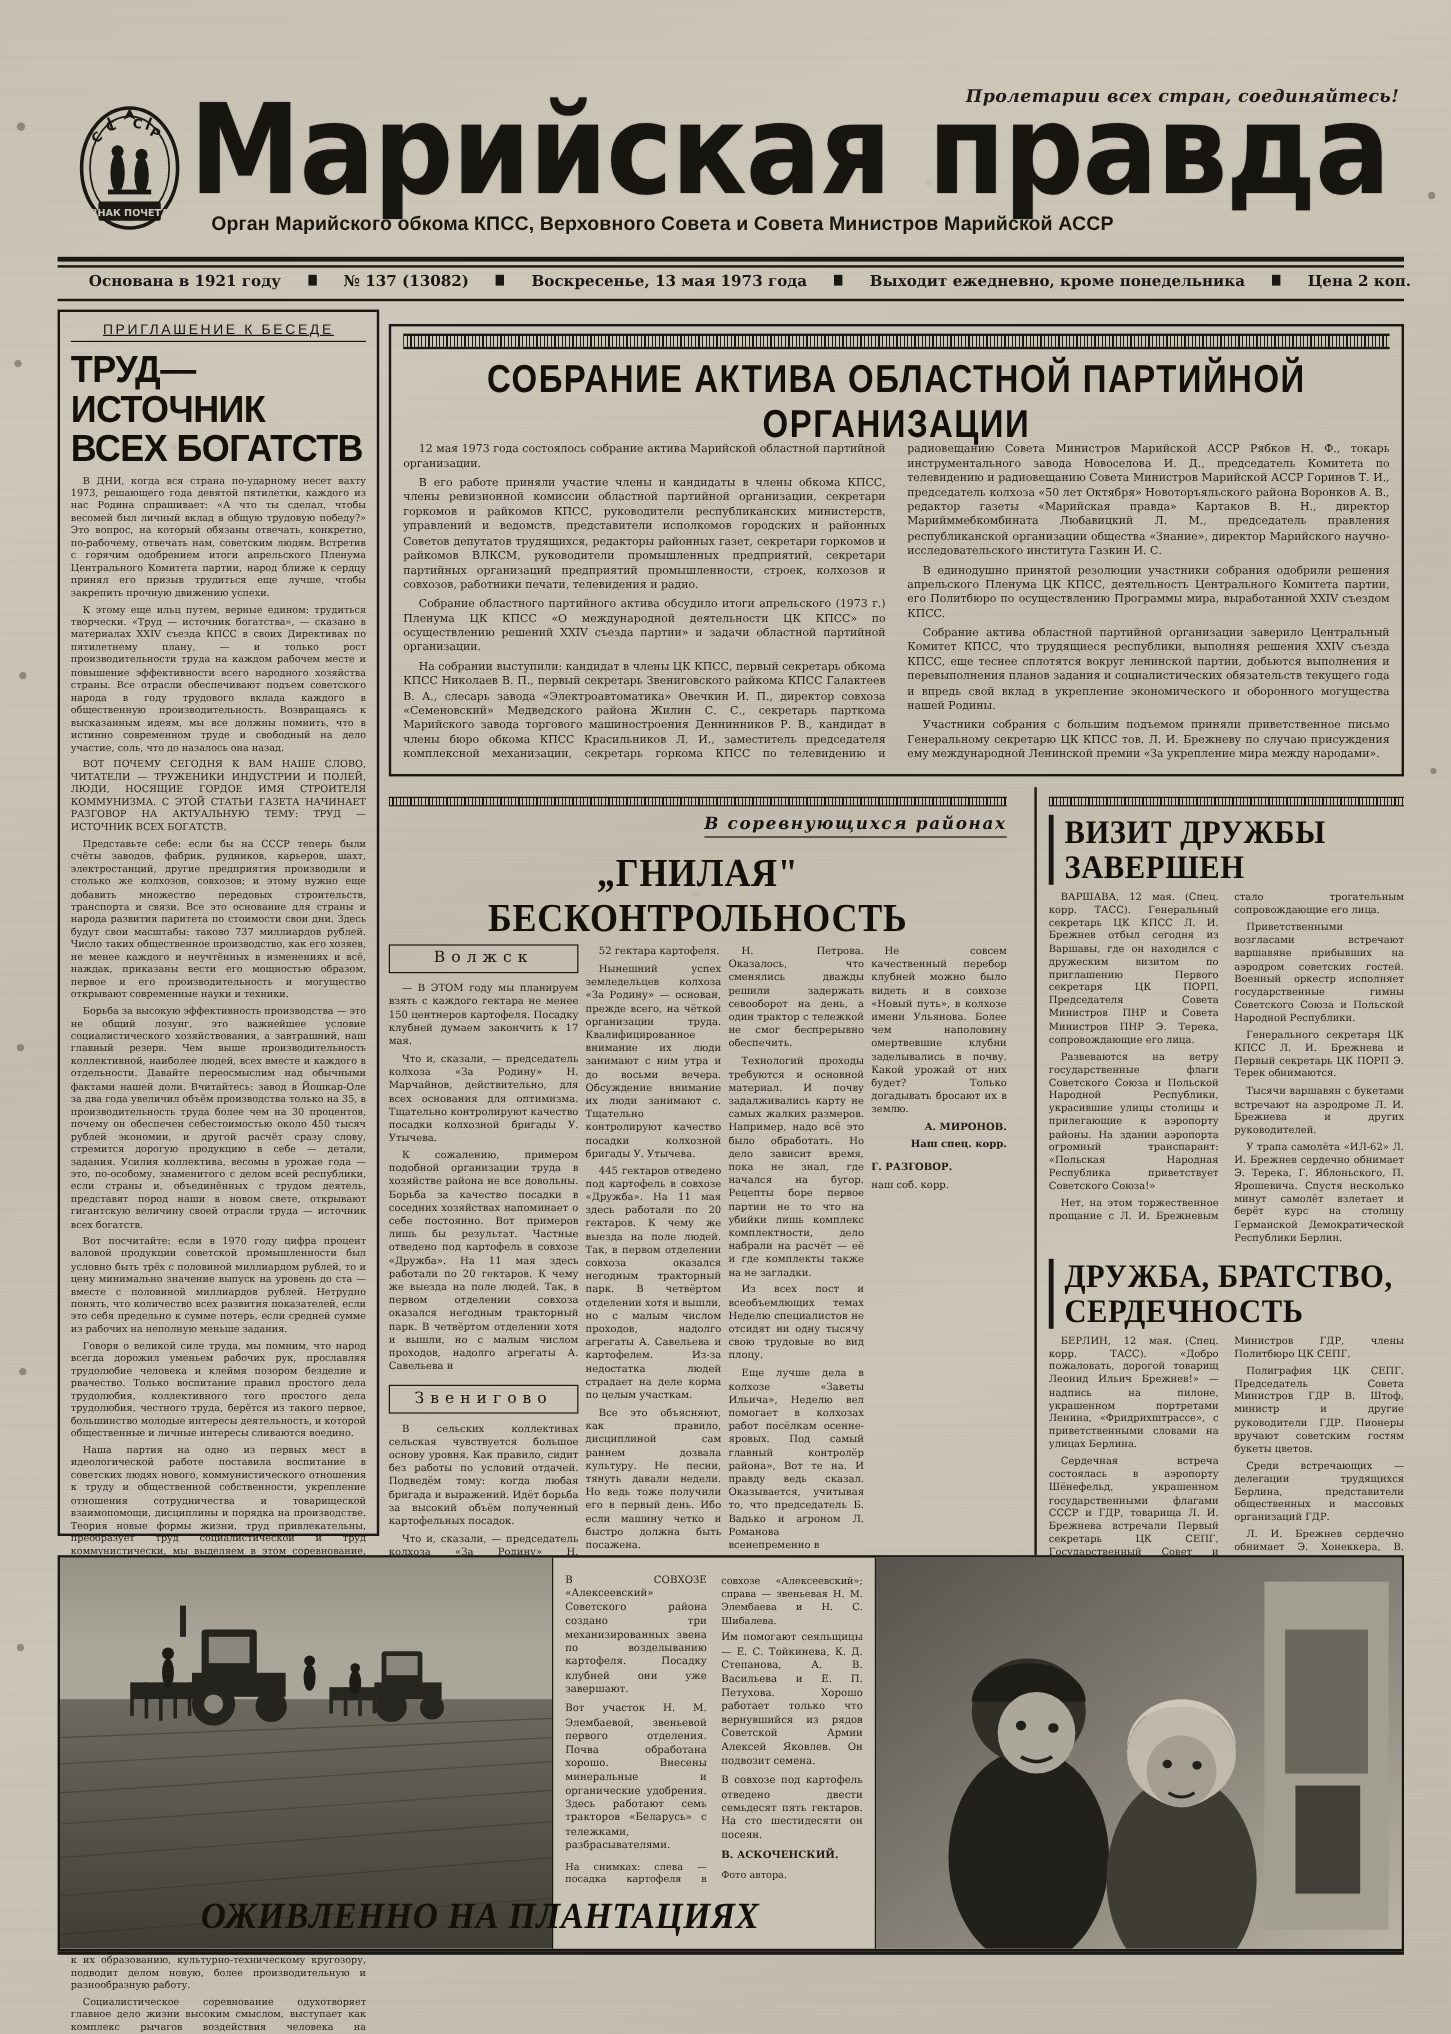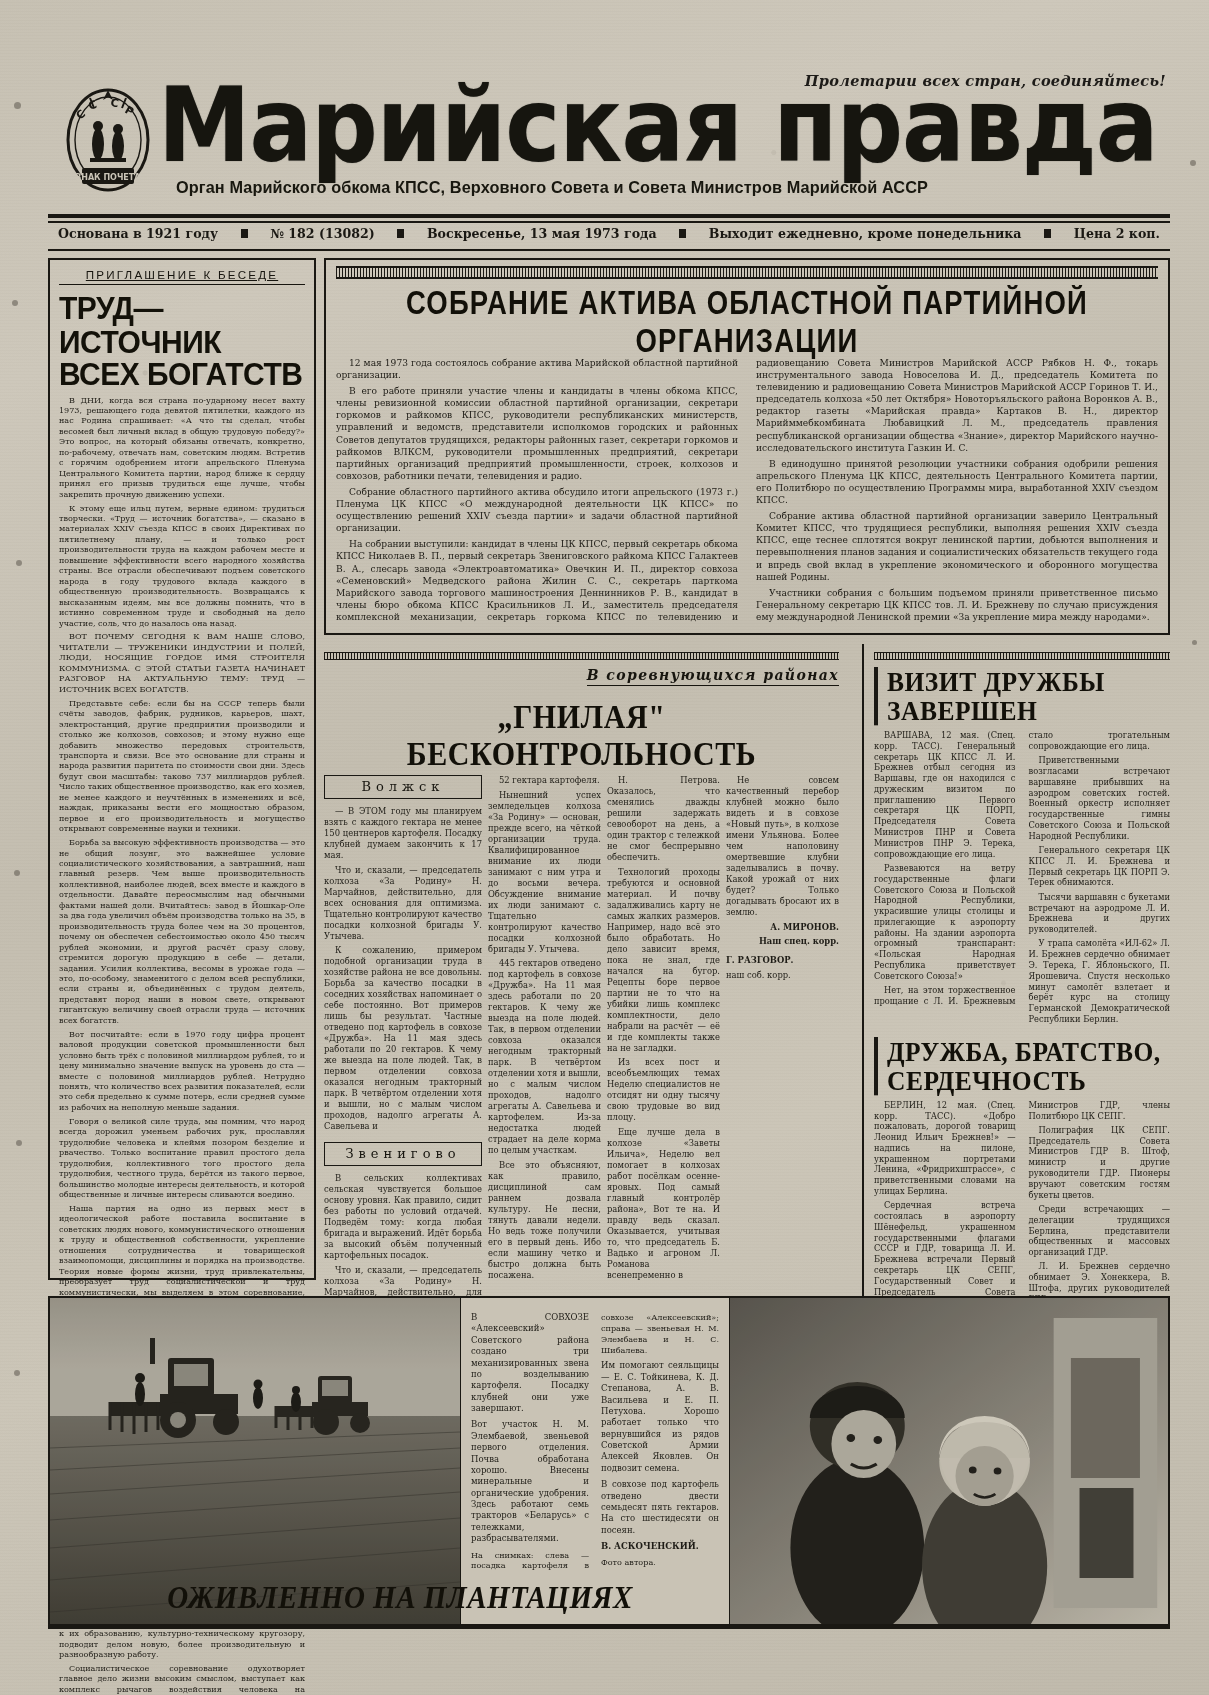--- a/index.html
+++ b/index.html
@@ -61,21 +61,21 @@
   }
   .subtitle{
     position:absolute;left:128px;top:116px;right:0;
     font-family:"Liberation Sans", sans-serif;
     font-size:16.3px;font-weight:600;letter-spacing:.1px;
     color:#18170f;white-space:nowrap;
   }
 
   .rule-thick{position:absolute;left:48px;width:1122px;background:#1a1813;}
   .info-bar{
-    position:absolute;left:48px;top:222px;width:1122px;
+    position:absolute;left:64px;top:222px;width:1122px;
     display:flex;align-items:center;justify-content:space-between;
     font-family:"DejaVu Serif", serif;
     font-size:12.6px;font-weight:bold;color:#1a1813;
     padding:4px 10px 5px 10px;box-sizing:border-box;
   }
   .info-bar .sq{width:7px;height:9px;background:#1a1813;display:inline-block;}
 
   
   .content{position:absolute;left:48px;top:258px;width:1122px;height:1020px;}
 
@@ -93,21 +93,21 @@
     color:#131109;text-align:left;
     transform:scaleY(1.05);transform-origin:left top;
   }
   .colA .body{
     font-family:"DejaVu Serif",serif;
     font-size:8.05px;line-height:1.30;text-align:justify;color:#201e18;
     hyphens:auto;
   }
   .colA .body p{margin:0 0 3.5px 0;text-indent:10px;}
 
-  .main{position:absolute;left:276px;top:0;width:846px;}
+  .main{position:absolute;left:276px;top:12px;width:846px;}
 
   .topstory{border:2px solid #1a1813;box-sizing:border-box;padding:6px 10px 8px 10px;}
   .hdr-deco{height:9px;border-top:2px solid #1a1813;border-bottom:2px solid #1a1813;
             background:repeating-linear-gradient(90deg,#1a1813 0 1px,transparent 1px 3px);
             margin-bottom:6px;}
   .topstory h2{
     margin:2px 0 8px 0;text-align:center;
     font-family:"Liberation Sans",sans-serif;
     font-weight:bold;font-size:27.5px;letter-spacing:1.2px;color:#121009;
     transform:scaleY(1.18);transform-origin:center top;
@@ -227,21 +227,21 @@
     <div class="title">Марийская правда</div>
     <div class="subtitle">Орган Марийского обкома КПСС, Верховного Совета и Совета Министров Марийской АССР</div>
   </div>
 
   <div class="rule-thick" style="top:214px;height:4px;"></div>
   <div class="rule-thick" style="top:221px;height:2px;"></div>
 
   <div class="info-bar">
     <span>Основана в 1921 году</span>
     <span class="sq"></span>
-    <span>№ 182 (13082)</span>
+    <span>№ 137 (13082)</span>
     <span class="sq"></span>
     <span>Воскресенье, 13 мая 1973 года</span>
     <span class="sq"></span>
     <span>Выходит ежедневно, кроме понедельника</span>
     <span class="sq"></span>
     <span>Цена 2 коп.</span>
   </div>
   <div class="rule-thick" style="top:249px;height:2px;"></div>
 
   <div class="content">

